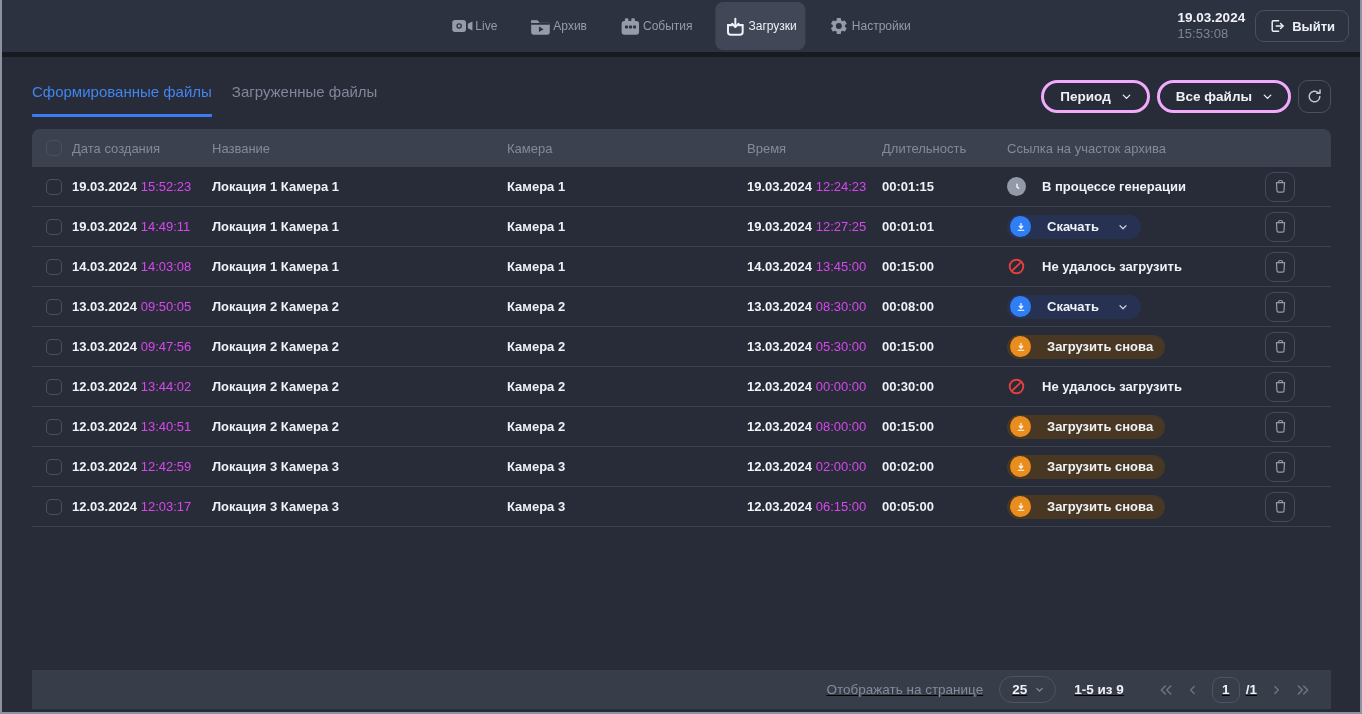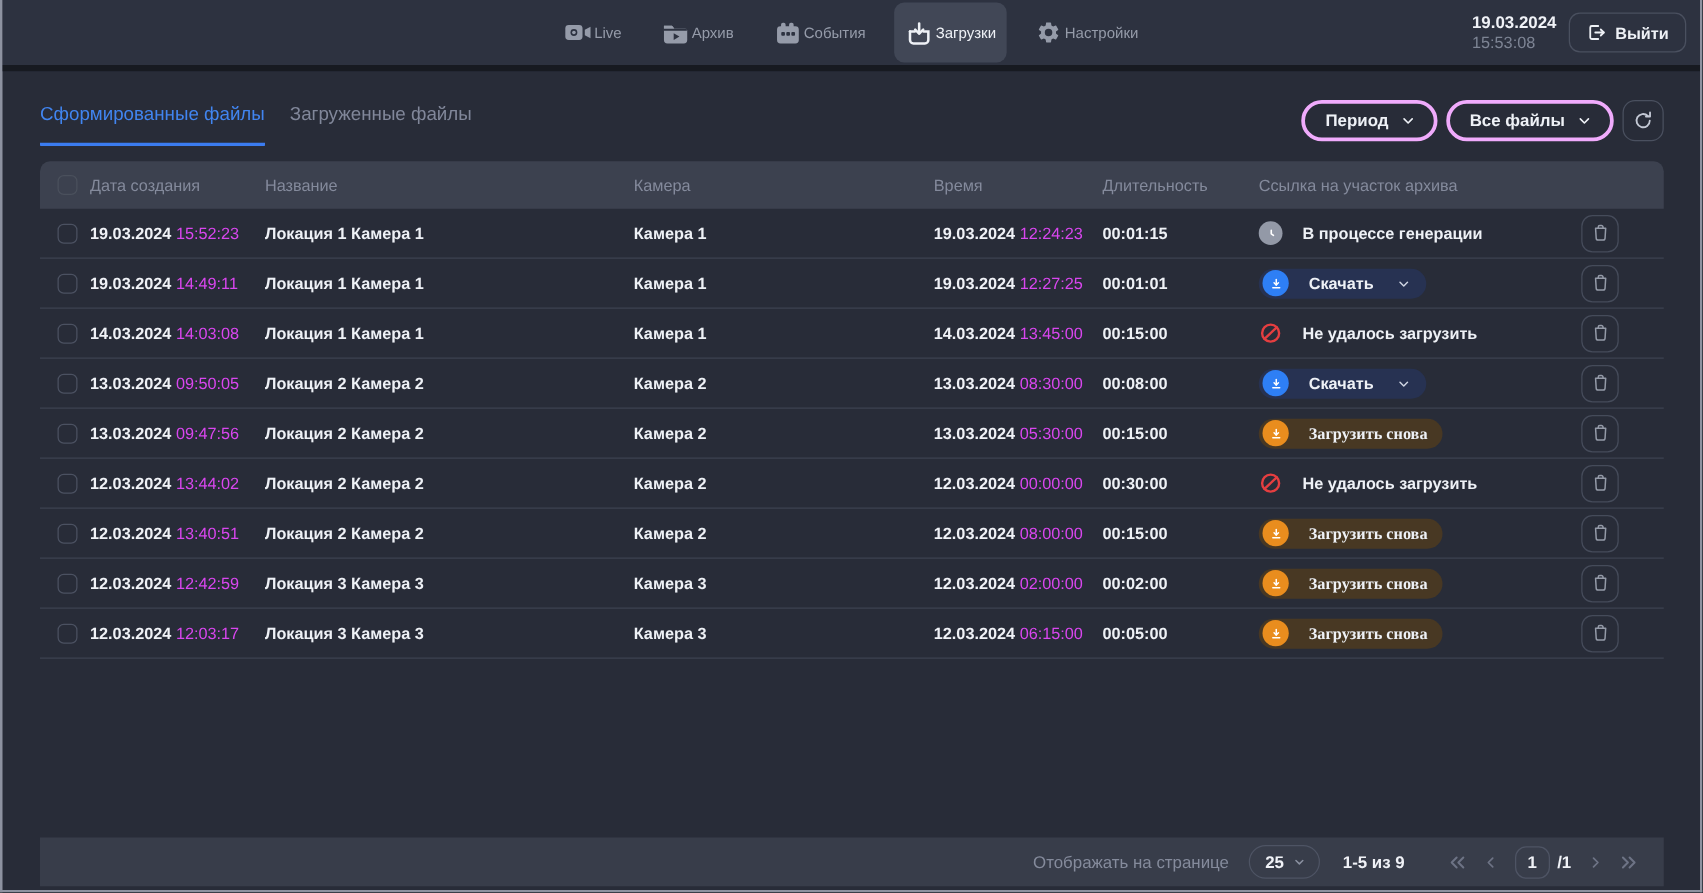--- a/index.html
+++ b/index.html
@@ -101,28 +101,28 @@
     display: flex; align-items: center; justify-content: center; flex: none;
   }
   .clock-bg { background: #9399a7; }
   .dl-blue-bg { background: #2e7ff5; width: 21px; height: 21px; }
   .dl-orange-bg { background: #e98d1e; width: 21px; height: 21px; }
   button.status-variant {
     border: none; cursor: pointer; font-family: inherit;
     height: 24px; border-radius: 15px; padding: 0 12px 0 3px;
   }
   button.status-variant.download { background: #273252; }
-  button.status-variant.retry { background: #483823; font-family: Liberation Serif, serif; }
+  button.status-variant.retry { background: #483823; }
   .dl-chevron { color: #ccd2e0; margin-left: 2px; display: flex; }
   
   .spacer { flex: 1; }
   .pagination-bar {
     margin: 0 29px 3px 30px; height: 39px; background: #383d4a;
     display: flex; align-items: center; justify-content: flex-end;
-    padding-right: 20px; flex: none; font-size: 13.5px;
+    padding-right: 20px; flex: none; font-size: 13.5px; text-decoration: underline;
   }
   .pag-label { color: #858b9c; margin-right: 16px; }
   .per-page {
     display: flex; align-items: center; gap: 7px; height: 27px; padding: 0 10px 0 12px;
     background: transparent; border: 1px solid #4e5464; border-radius: 14px;
     color: #f0f2f7; font-size: 13.5px; font-weight: 600; cursor: pointer; font-family: inherit;
     margin-right: 18px;
   }
   .range { color: #f0f2f7; font-weight: 700; margin-right: 34px; }
   .pager { display: flex; align-items: center; gap: 12px; color: #6d7385; }

